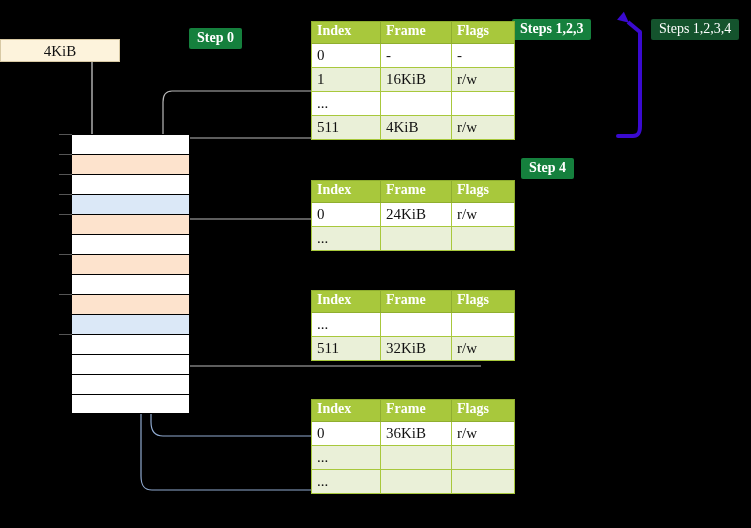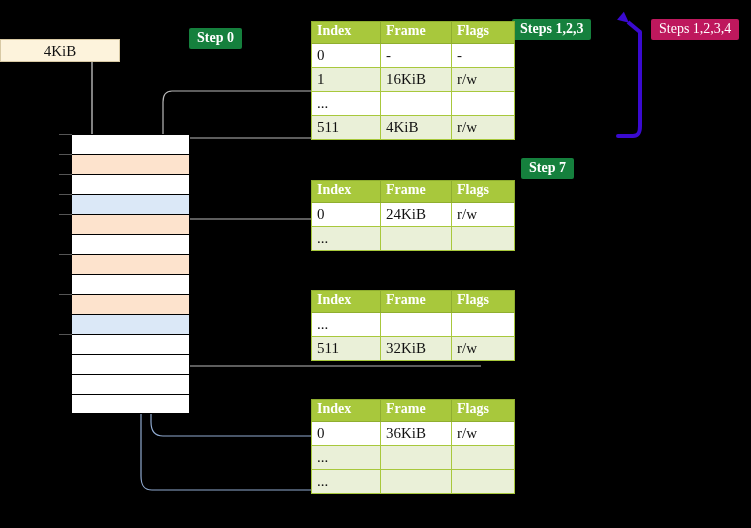--- a/index.html
+++ b/index.html
@@ -31,21 +31,21 @@
     position:absolute;
     box-sizing:border-box;
     color:#ffffff;
     font-size:14px;
     line-height:18px;
     padding:1px 8px 2px 8px;
     white-space:nowrap;
     border-radius:2px;
   }
   .badge.red{background:#15803d;font-weight:bold;}
-  .badge.violet{background:#be185d;font-family:Liberation Serif, serif;}
+  .badge.violet{background:#14532d;font-family:Liberation Serif, serif;}
 
   
   .memcol{position:absolute;box-sizing:border-box;}
   .memrow{
     box-sizing:border-box;
     border:1px solid #000;
     border-bottom:none;
     background:#ffffff;
     width:100%;
   }
@@ -133,21 +133,21 @@
 
     <path d="M618,136 L633,136 C639,136 640,132 640,126 L640,32" stroke="#3a0ad0" stroke-width="4" fill="none" stroke-linecap="round"></path>
     <path d="M640,32 L628,22" stroke="#3a0ad0" stroke-width="4" fill="none" marker-end="url(#aviolet)"></path>
   </svg>
 
   <div class="sizebox" style="left:0px;top:39px;width:120px;height:23px;">4KiB</div>
 
   <div class="badge red" style="left:189px;top:28px;">Step 0</div>
   <div class="badge red" style="left:512px;top:19px;">Steps 1,2,3</div>
   <div class="badge violet" style="left:651px;top:19px;">Steps 1,2,3,4</div>
-  <div class="badge red" style="left:521px;top:158px;">Step 7</div>
+  <div class="badge red" style="left:521px;top:158px;">Step 4</div>
 
   <div class="memcol" id="memcol" style="left:71px;top:134px;width:119px;">
       <div class="memrow" style="height: 20px;"></div>
       <div class="memrow peach" style="height: 20px;"></div>
       <div class="memrow" style="height: 20px;"></div>
       <div class="memrow blue" style="height: 20px;"></div>
       <div class="memrow peach" style="height: 20px;"></div>
       <div class="memrow" style="height: 20px;"></div>
       <div class="memrow peach" style="height: 20px;"></div>
       <div class="memrow" style="height: 20px;"></div>

